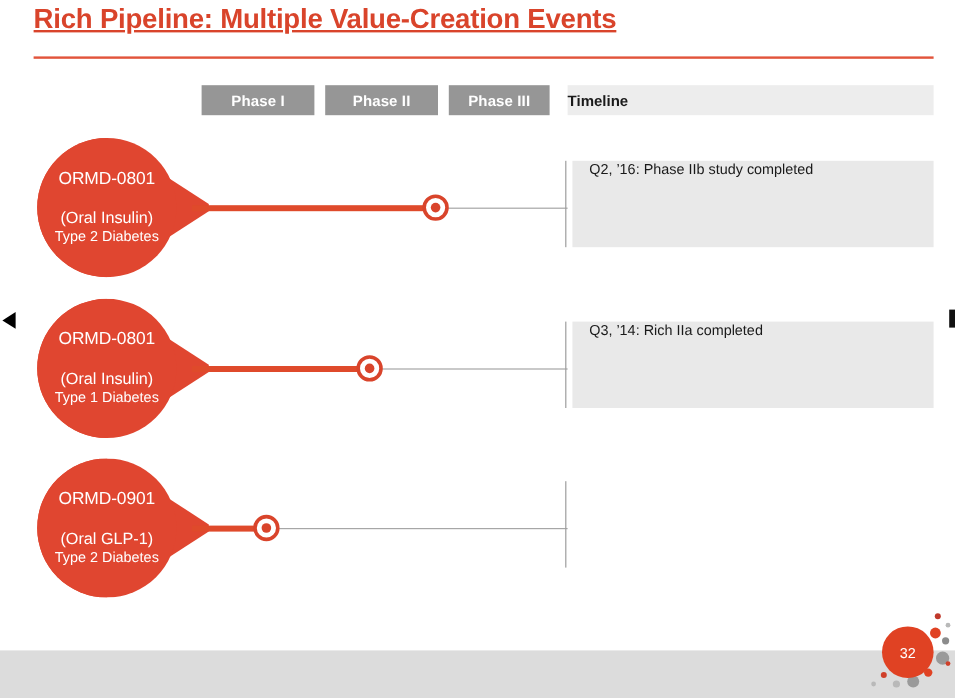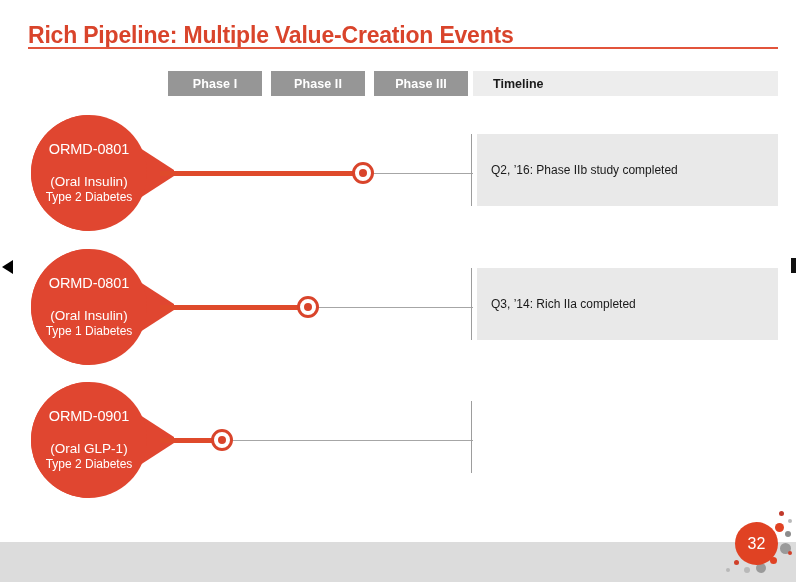--- a/index.html
+++ b/index.html
@@ -13,26 +13,27 @@
     position: relative;
     overflow: hidden;
     font-family: "Liberation Sans", sans-serif;
     -webkit-font-smoothing: antialiased;
   }
 
   
   .slide-title {
     position: absolute;
     left: 28px;
-    top: 22px;
+    top: 2px;
     font-size: 23px;
     font-weight: bold;
     color: #D9442B;
     letter-spacing: -0.2px;
     white-space: nowrap;
+    text-decoration: underline;
   }
   .title-rule {
     position: absolute;
     left: 28px;
     top: 47px;
     width: 750px;
     height: 2px;
     background: #E2543B;
   }
 
@@ -45,36 +46,36 @@
     color: #ffffff;
     font-size: 12.5px;
     font-weight: bold;
     display: flex;
     align-items: center;
     justify-content: center;
     letter-spacing: 0.1px;
   }
   .phase-1 { left: 168px; width: 94px; }
   .phase-2 { left: 271px; width: 94px; }
-  .phase-3 { left: 374px; width: 94px; }
+  .phase-3 { left: 374px; width: 84px; }
 
   .timeline-header {
     position: absolute;
     left: 473px;
     top: 71px;
     width: 305px;
     height: 25px;
     background: #EDEDED;
     display: flex;
     align-items: center;
     color: #1a1a1a;
     font-size: 12.5px;
     font-weight: bold;
   }
-  .timeline-header .th-label { padding-left: 20px; }
+  .timeline-header .th-label { padding-left: 0; }
 
   
   .row {
     position: absolute;
     left: 0;
     width: 796px;
     height: 120px;
   }
   .row-0 { top: 115px; }
   .row-1 { top: 249px; }
@@ -146,21 +147,20 @@
 
   
   .tl-box {
     position: absolute;
     left: 477px;
     top: 19px;
     width: 301px;
     height: 72px;
     background: #E9E9E9;
     display: flex;
-    align-items: center;
     color: #1a1a1a;
     font-size: 12px;
   }
   .tl-box .tl-text { padding-left: 14px; }
   .tl-tick {
     position: absolute;
     left: 471px;
     top: 19px;
     width: 1px;
     height: 72px;
@@ -209,21 +209,21 @@
     left: 13px;
     top: 17px;
     width: 43px;
     height: 43px;
     border-radius: 50%;
     background: #E04223;
     color: #ffffff;
     display: flex;
     align-items: center;
     justify-content: center;
-    font-size: 16px;
+    font-size: 12px;
   }
   .dot { position: absolute; border-radius: 50%; }
 </style>
 </head>
 <body>
 
 <div class="slide-title">Rich Pipeline: Multiple Value-Creation Events</div>
 <div class="title-rule"></div>
 
 <div class="phase-bar phase-1">

